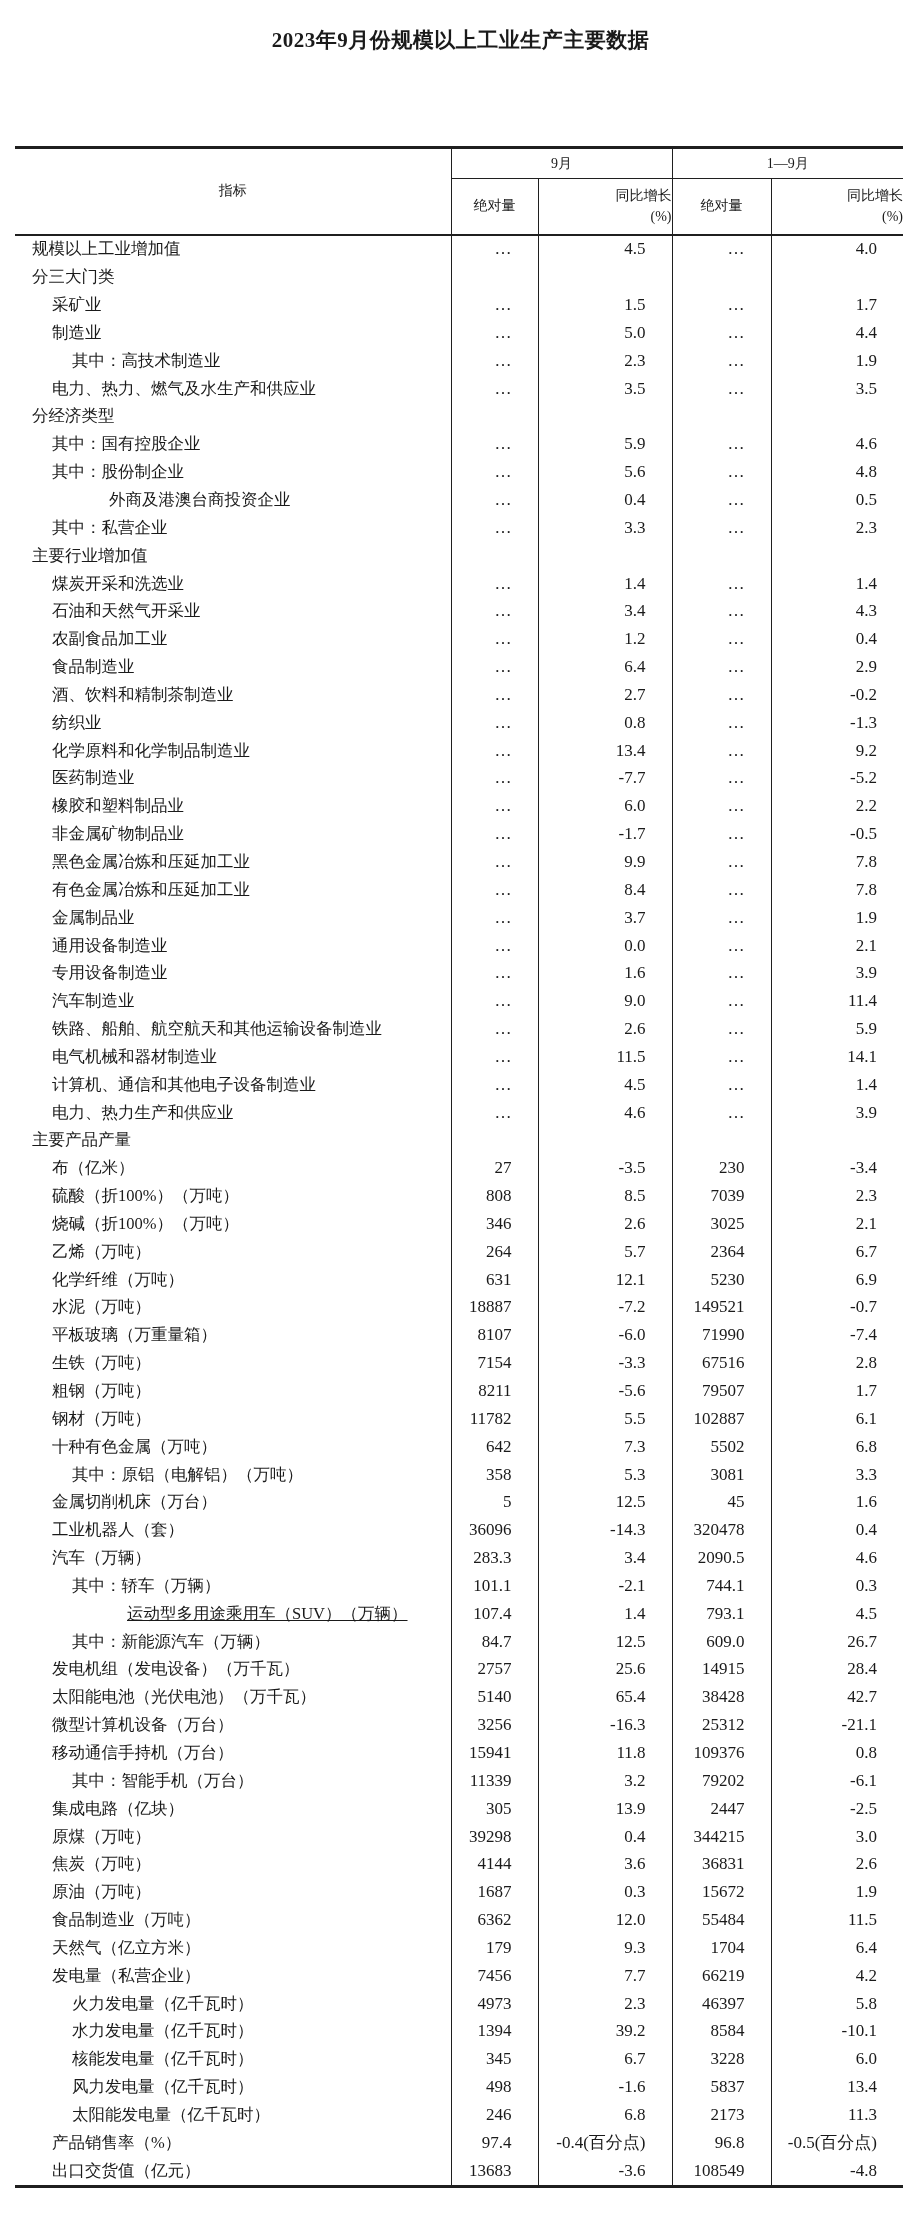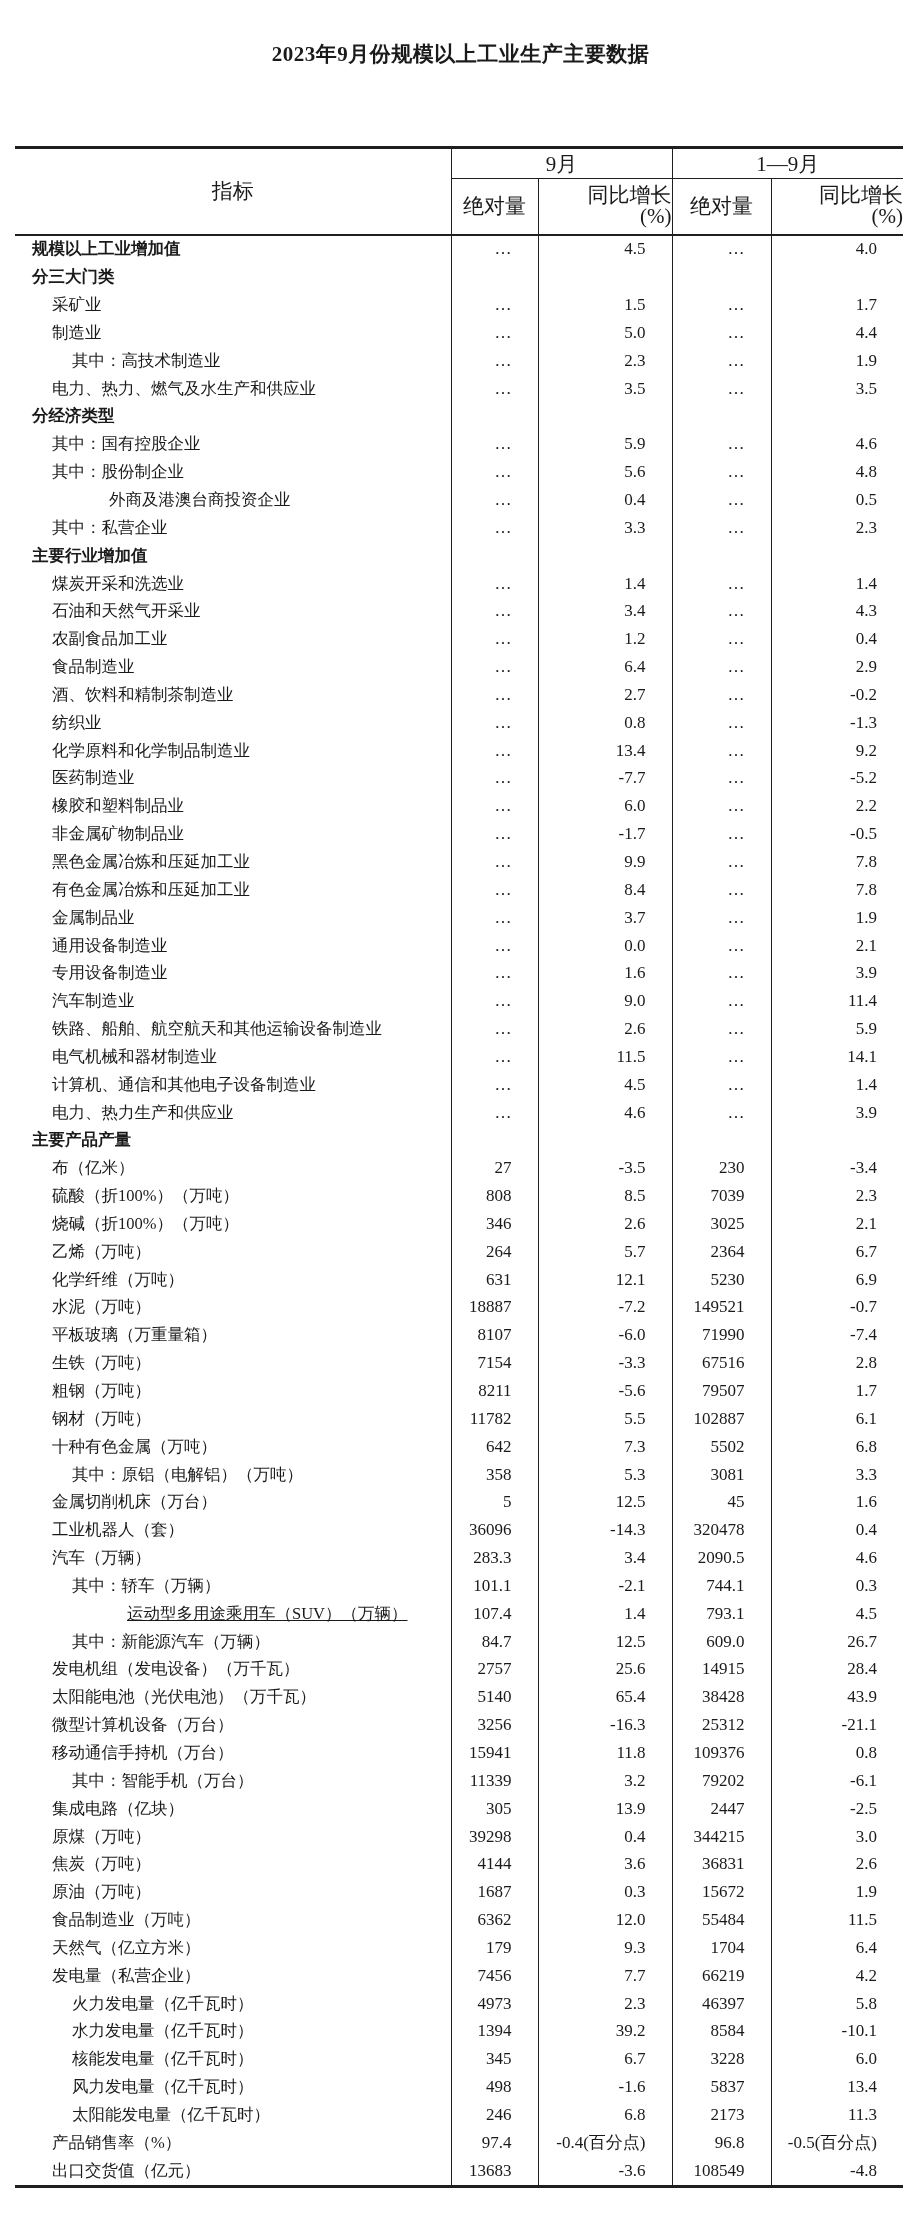--- a/index.html
+++ b/index.html
@@ -3,51 +3,51 @@
 <meta charset="utf-8">
 <style>
   html,body { margin:0; padding:0; }
   body {
     width:921px; height:2213px; position:relative;
     background:#ffffff; color:#1a1a1a;
     font-family:"Liberation Serif","DejaVu Serif",serif;
     -webkit-font-smoothing:antialiased;
   }
   .title {
-    position:absolute; top:38px; left:0; width:100%;
+    position:absolute; top:24px; left:0; width:100%;
     text-align:center; font-size:21px; font-weight:bold;
     line-height:32px; letter-spacing:0.5px;
   }
   table.stats {
     position:absolute; left:15px; top:146px; width:888px;
     border-collapse:collapse; table-layout:fixed;
     border-top:3px solid #1f1f1f;
     border-bottom:3px solid #1f1f1f;
   }
   th, td { padding:0; white-space:nowrap; overflow:hidden; vertical-align:middle; }
-  thead th { font-weight:normal; font-size:21px; text-align:center; }
+  thead th { font-weight:normal; font-size:14px; text-align:center; }
   tr.h1 { height:31px; }
   tr.h2 { height:56px; }
   th.ind   { border-right:1.5px solid #1f1f1f; border-bottom:2.5px solid #1f1f1f; }
   th.grp-m { border-right:1.5px solid #1f1f1f; border-bottom:1.5px solid #1f1f1f; }
   th.grp-c { border-bottom:1.5px solid #1f1f1f; }
   th.abs1, th.yoy1, th.abs2 { border-right:1.5px solid #1f1f1f; border-bottom:2.5px solid #1f1f1f; }
   th.yoy2  { border-bottom:2.5px solid #1f1f1f; }
   th .l2 { line-height:21px;text-align:right; }
   tbody td { height:27.85px; font-size:16.5px; }
   td.label { text-align:left; border-right:1.5px solid #1f1f1f; }
   td.num   { text-align:right; padding-right:26px; font-size:17px; }
   td.c0, td.c1, td.c2 { border-right:1.5px solid #1f1f1f; }
   td.c3 { border-right:none; }
   .ind0 { padding-left:17px; }
   .ind1 { padding-left:37px; }
   .ind2 { padding-left:57px; }
   .ind3 { padding-left:94px; }
   .ind4 { padding-left:112px;text-decoration:underline; }
-  .bold { font-weight:bold; }
+  .bold { font-weight:normal; }
 </style>
 </head>
 <body>
 
 <div class="title">2023年9月份规模以上工业生产主要数据</div>
 
 <table class="stats">
   <colgroup>
     <col style="width:436px">
     <col style="width:87px">
@@ -437,21 +437,21 @@
         <td class="num c0">2757</td>
         <td class="num c1">25.6</td>
         <td class="num c2">14915</td>
         <td class="num c3">28.4</td>
       </tr>
       <tr>
         <td class="label ind1">太阳能电池（光伏电池）（万千瓦）</td>
         <td class="num c0">5140</td>
         <td class="num c1">65.4</td>
         <td class="num c2">38428</td>
-        <td class="num c3">43.9</td>
+        <td class="num c3">42.7</td>
       </tr>
       <tr>
         <td class="label ind1">微型计算机设备（万台）</td>
         <td class="num c0">3256</td>
         <td class="num c1">-16.3</td>
         <td class="num c2">25312</td>
         <td class="num c3">-21.1</td>
       </tr>
       <tr>
         <td class="label ind1">移动通信手持机（万台）</td>

